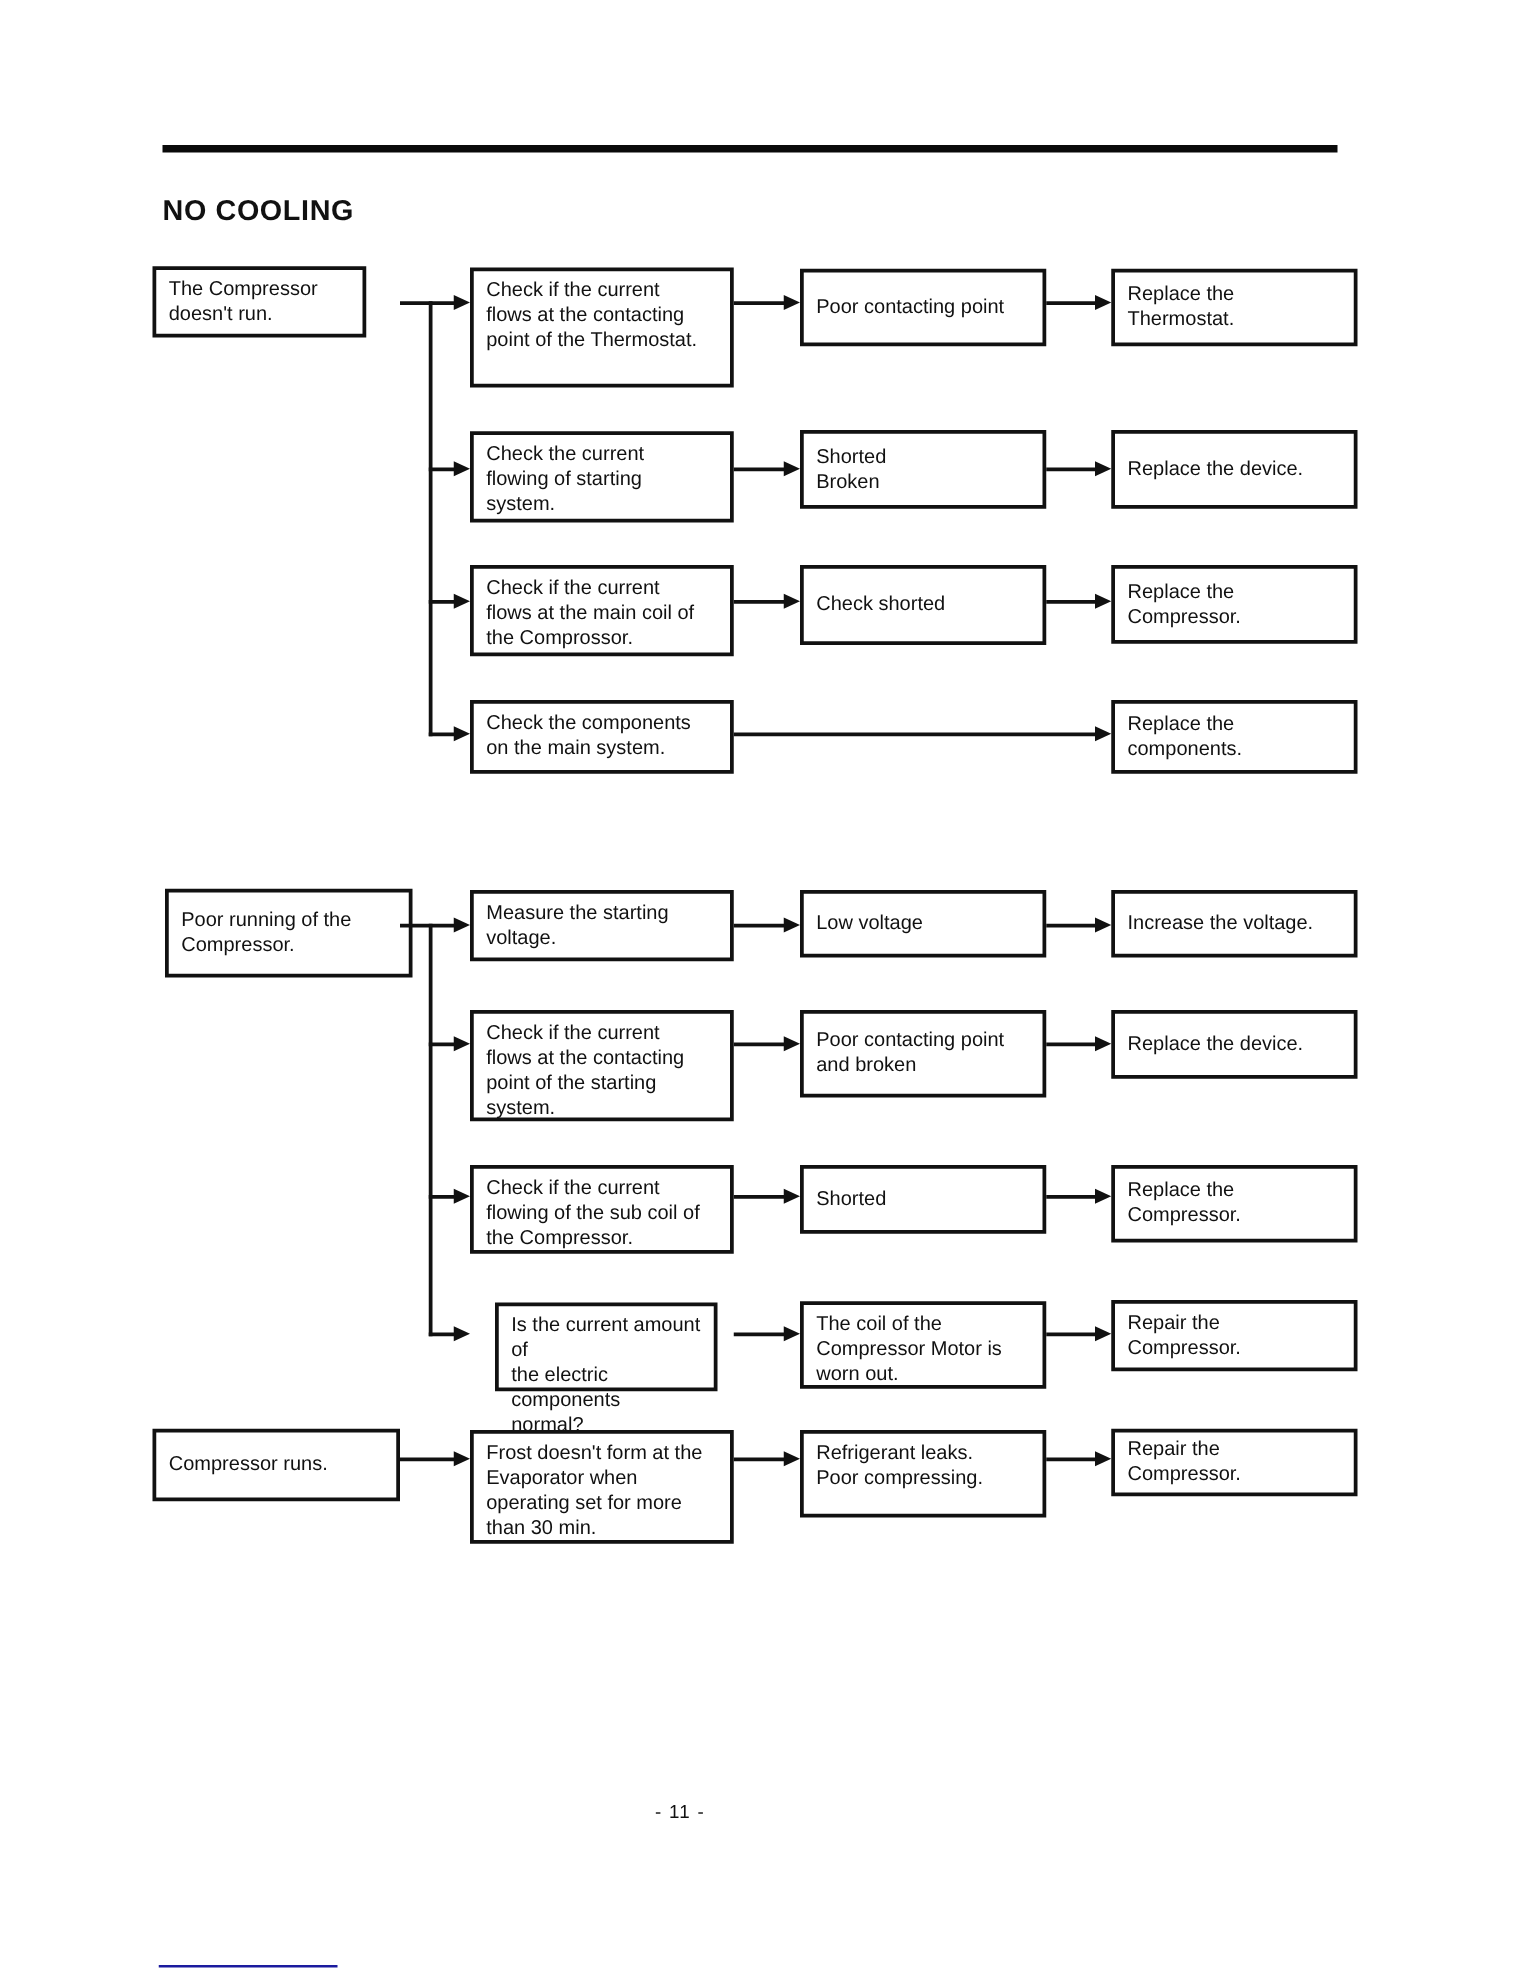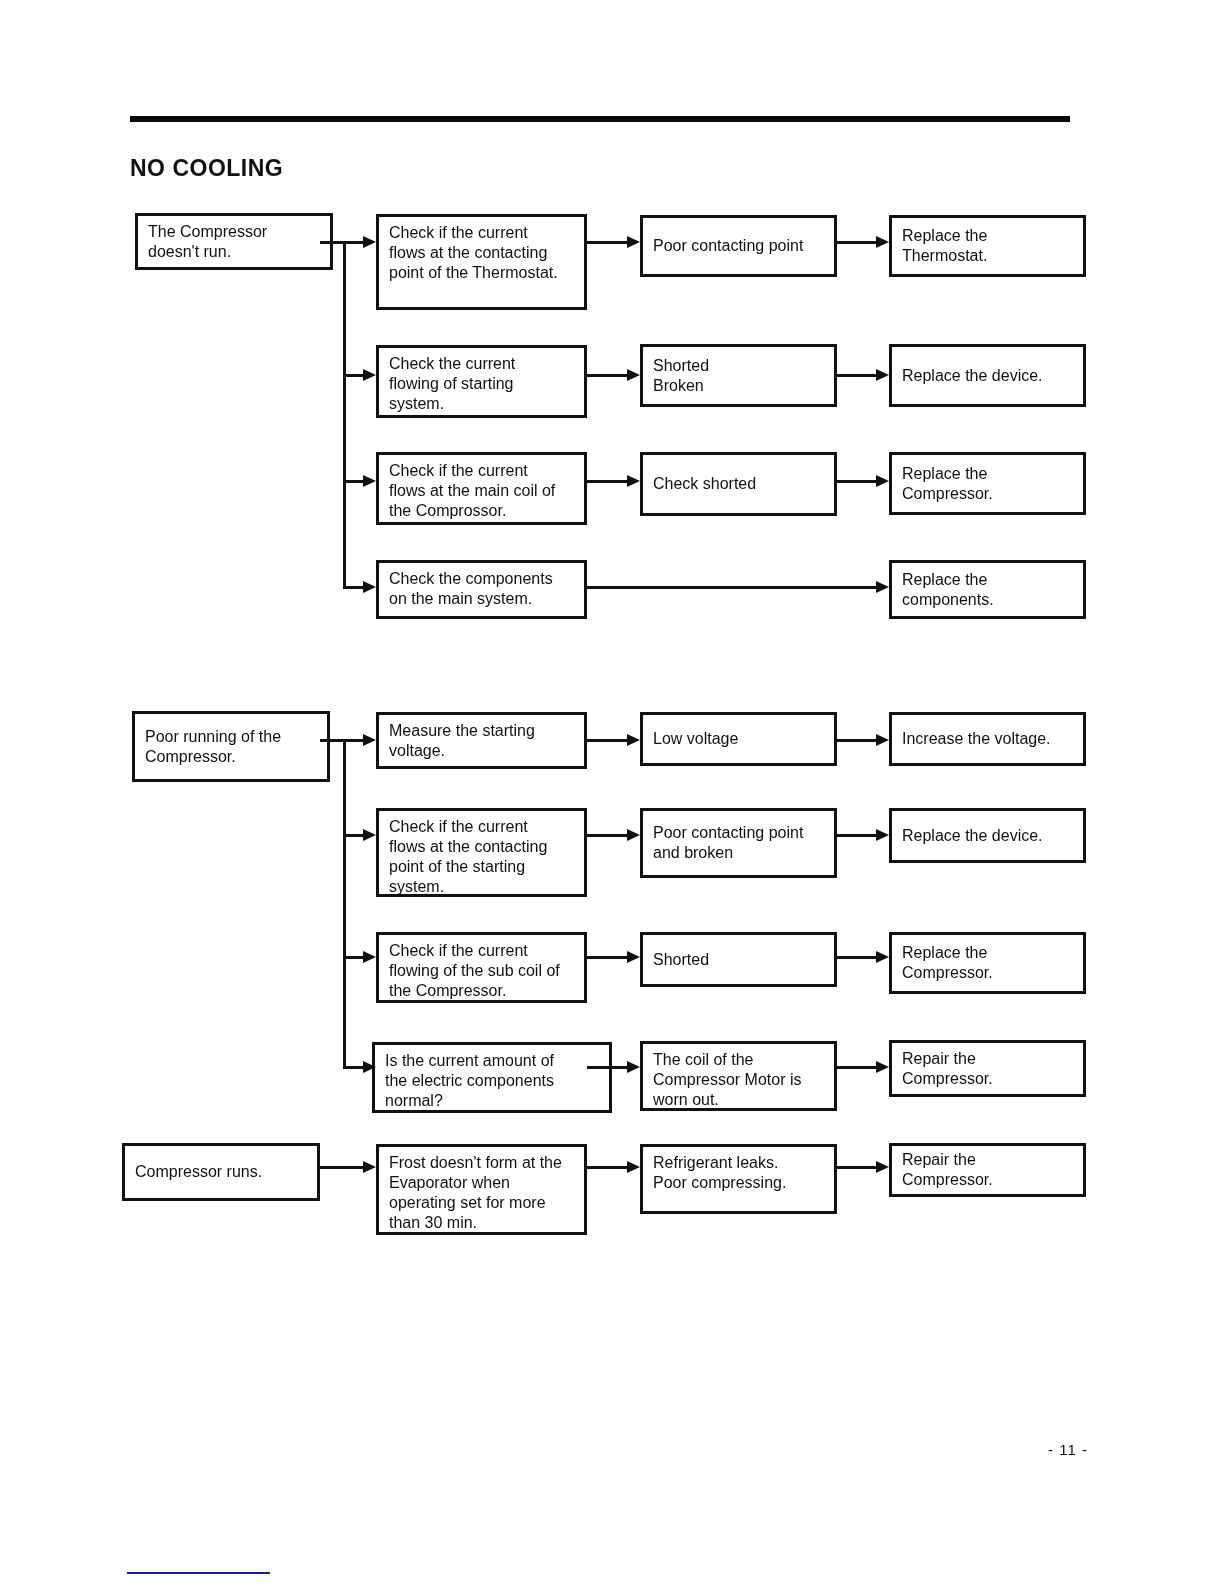--- a/index.html
+++ b/index.html
@@ -19,32 +19,32 @@
   }
   .v-top{align-items:flex-start;padding-top:6px;}
   .hline{position:absolute;height:3px;background:#111;}
   .vline{position:absolute;width:3px;background:#111;}
   .arr{
     position:absolute;width:0;height:0;
     border-top:6px solid transparent;border-bottom:6px solid transparent;
     border-left:13px solid #111;
   }
   .pageno{
-    position:absolute;left:0;top:1441px;width:1088px;text-align:right;
+    position:absolute;left:0;top:1441px;width:1088px;text-align:center;
     font-size:15px;letter-spacing:1px;
   }
   .bluemark{position:absolute;left:127px;top:1572px;width:143px;height:2px;background:#1b1b9e;}
 </style>
 </head>
 <body>
 
 <div class="rule" style="left:130px;top:116px;width:940px;height:6px"></div>
 <div class="title">NO COOLING</div>
 
-<div class="box" style="left:135px;top:213px;width:198px;height:57px">The Compressor
+<div class="box" style="left:122px;top:213px;width:171px;height:57px">The Compressor
 doesn't run.</div>
 <div class="box v-top" style="left:376px;top:214px;width:211px;height:96px">Check if the current
 flows at the contacting
 point of the Thermostat.</div>
 <div class="box" style="left:640px;top:215px;width:197px;height:62px">Poor contacting point</div>
 <div class="box" style="left:889px;top:215px;width:197px;height:62px">Replace the
 Thermostat.</div>
 
 <div class="box v-top" style="left:376px;top:345px;width:211px;height:73px">Check the current
 flowing of starting
@@ -108,21 +108,21 @@
 and broken</div>
 <div class="box" style="left:889px;top:808px;width:197px;height:55px">Replace the device.</div>
 
 <div class="box v-top" style="left:376px;top:932px;width:211px;height:71px">Check if the current
 flowing of the sub coil of
 the Compressor.</div>
 <div class="box" style="left:640px;top:932px;width:197px;height:55px">Shorted</div>
 <div class="box" style="left:889px;top:932px;width:197px;height:62px">Replace the
 Compressor.</div>
 
-<div class="box v-top" style="left:372px;top:1042px;width:240px;height:71px">Is the current amount of
+<div class="box v-top" style="left:396px;top:1042px;width:178px;height:71px">Is the current amount of
 the electric components
 normal?</div>
 <div class="box v-top" style="left:640px;top:1041px;width:197px;height:70px">The coil of the
 Compressor Motor is
 worn out.</div>
 <div class="box" style="left:889px;top:1040px;width:197px;height:57px">Repair the
 Compressor.</div>
 
 <div class="hline" style="left:320px;top:739px;width:45px"></div>
 <div class="vline" style="left:343px;top:739px;height:330px"></div>

